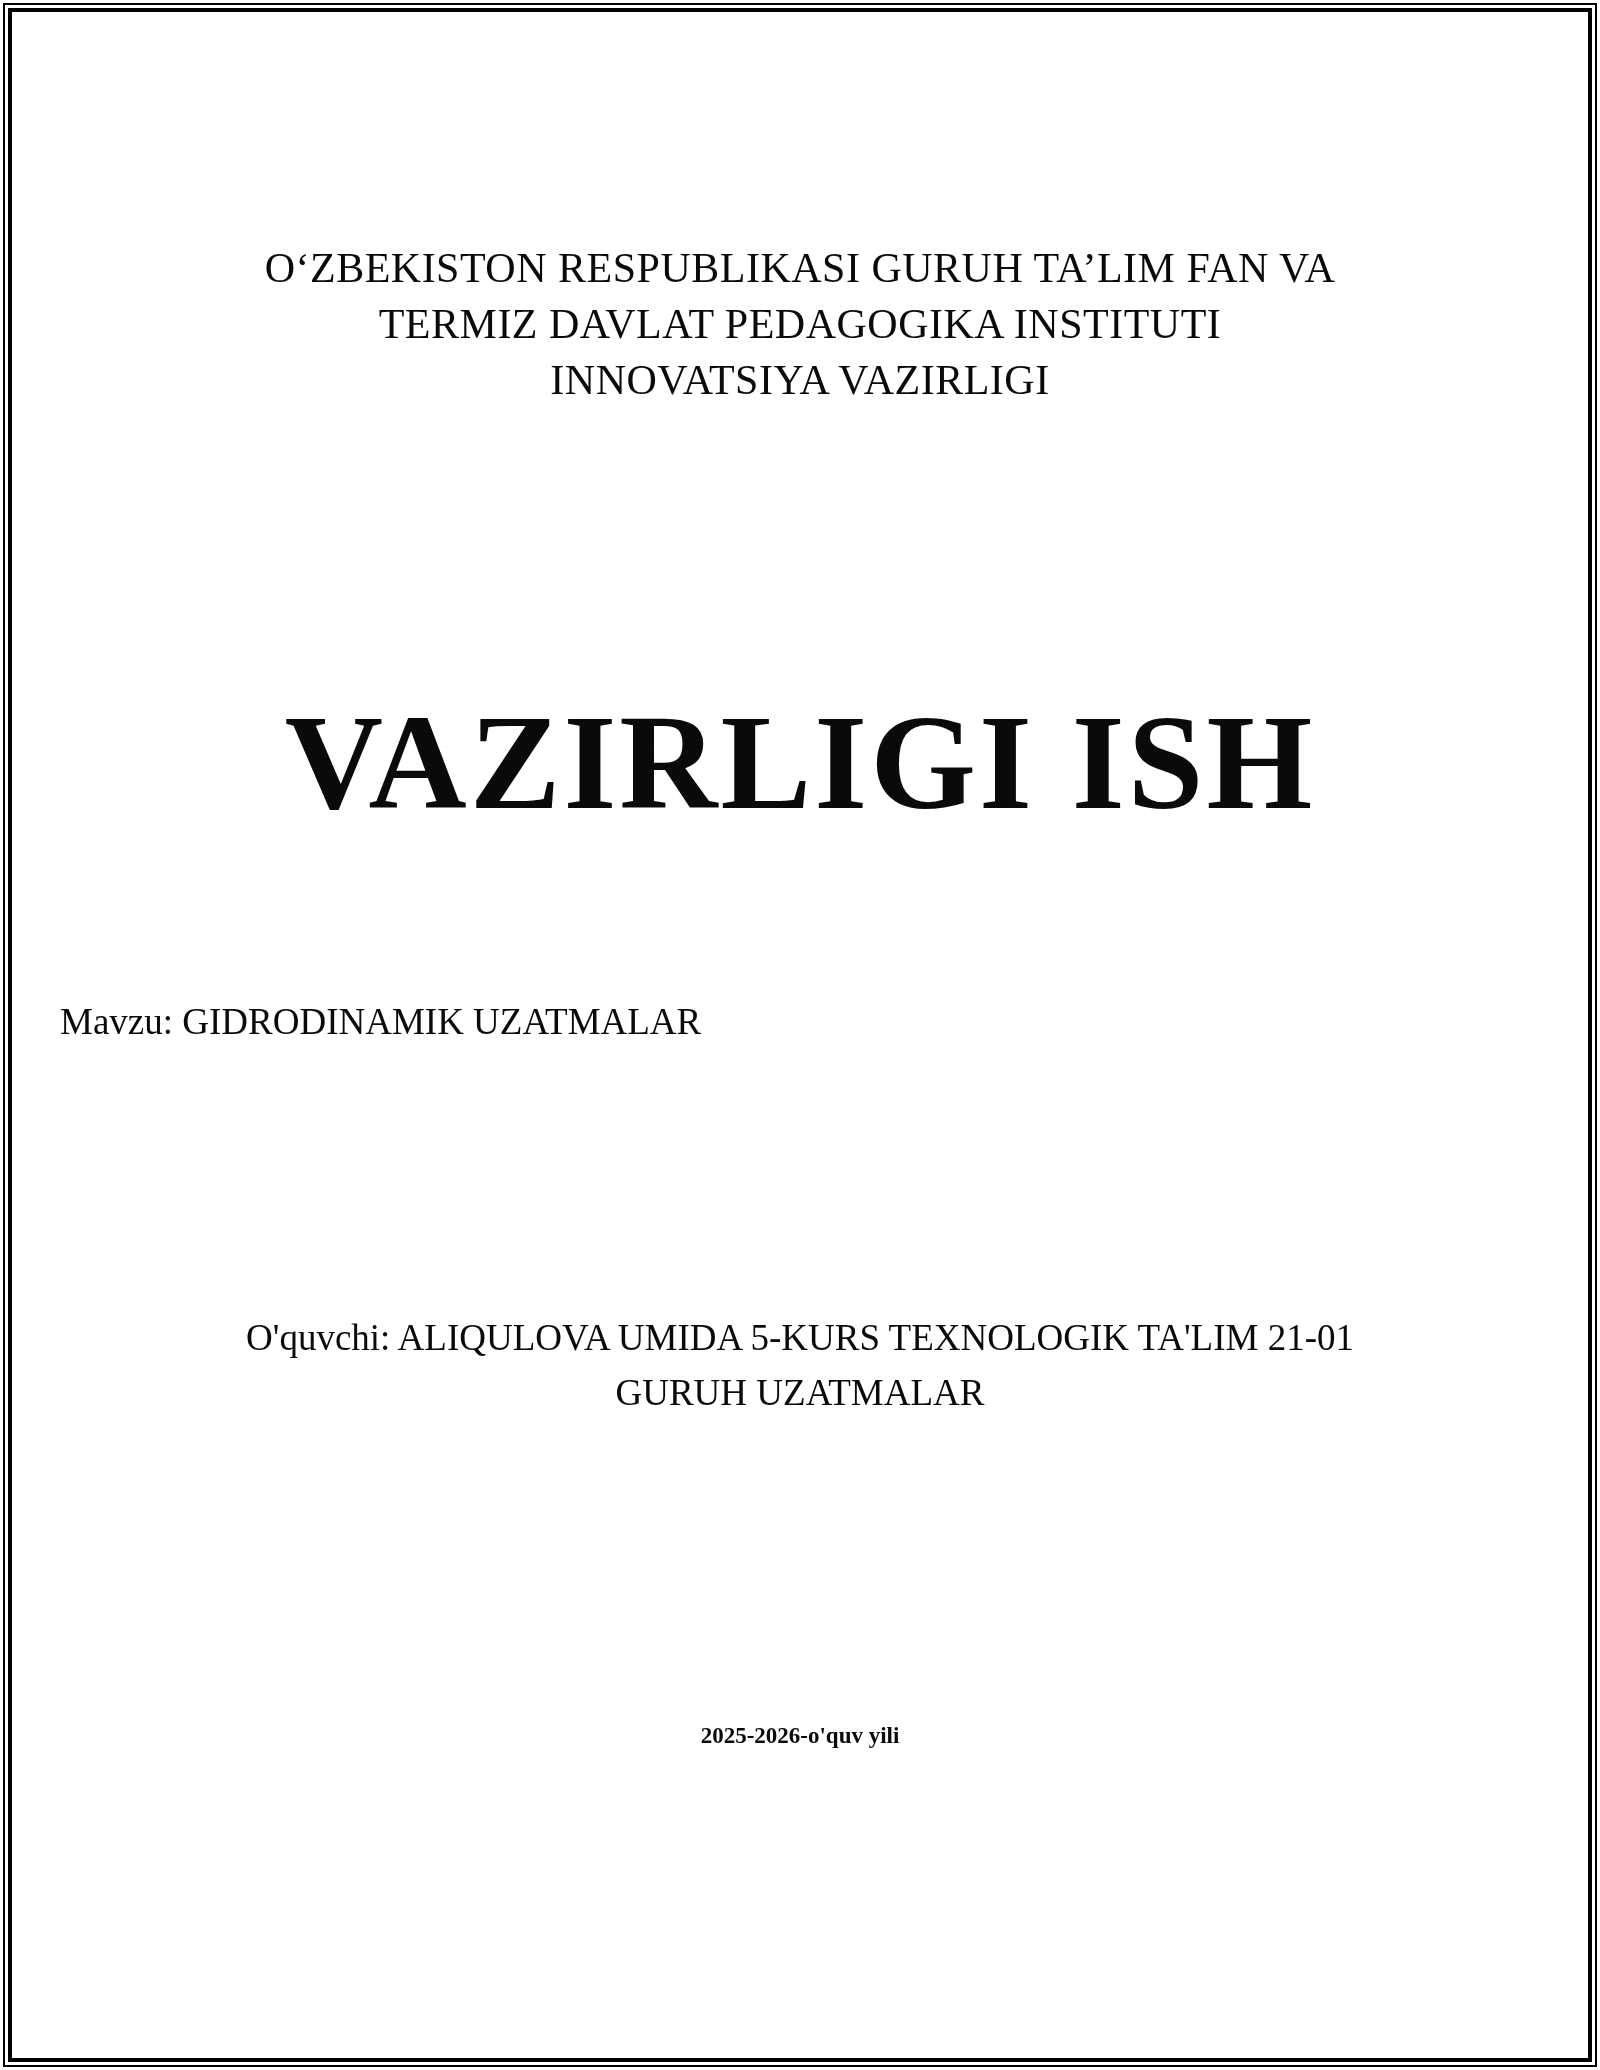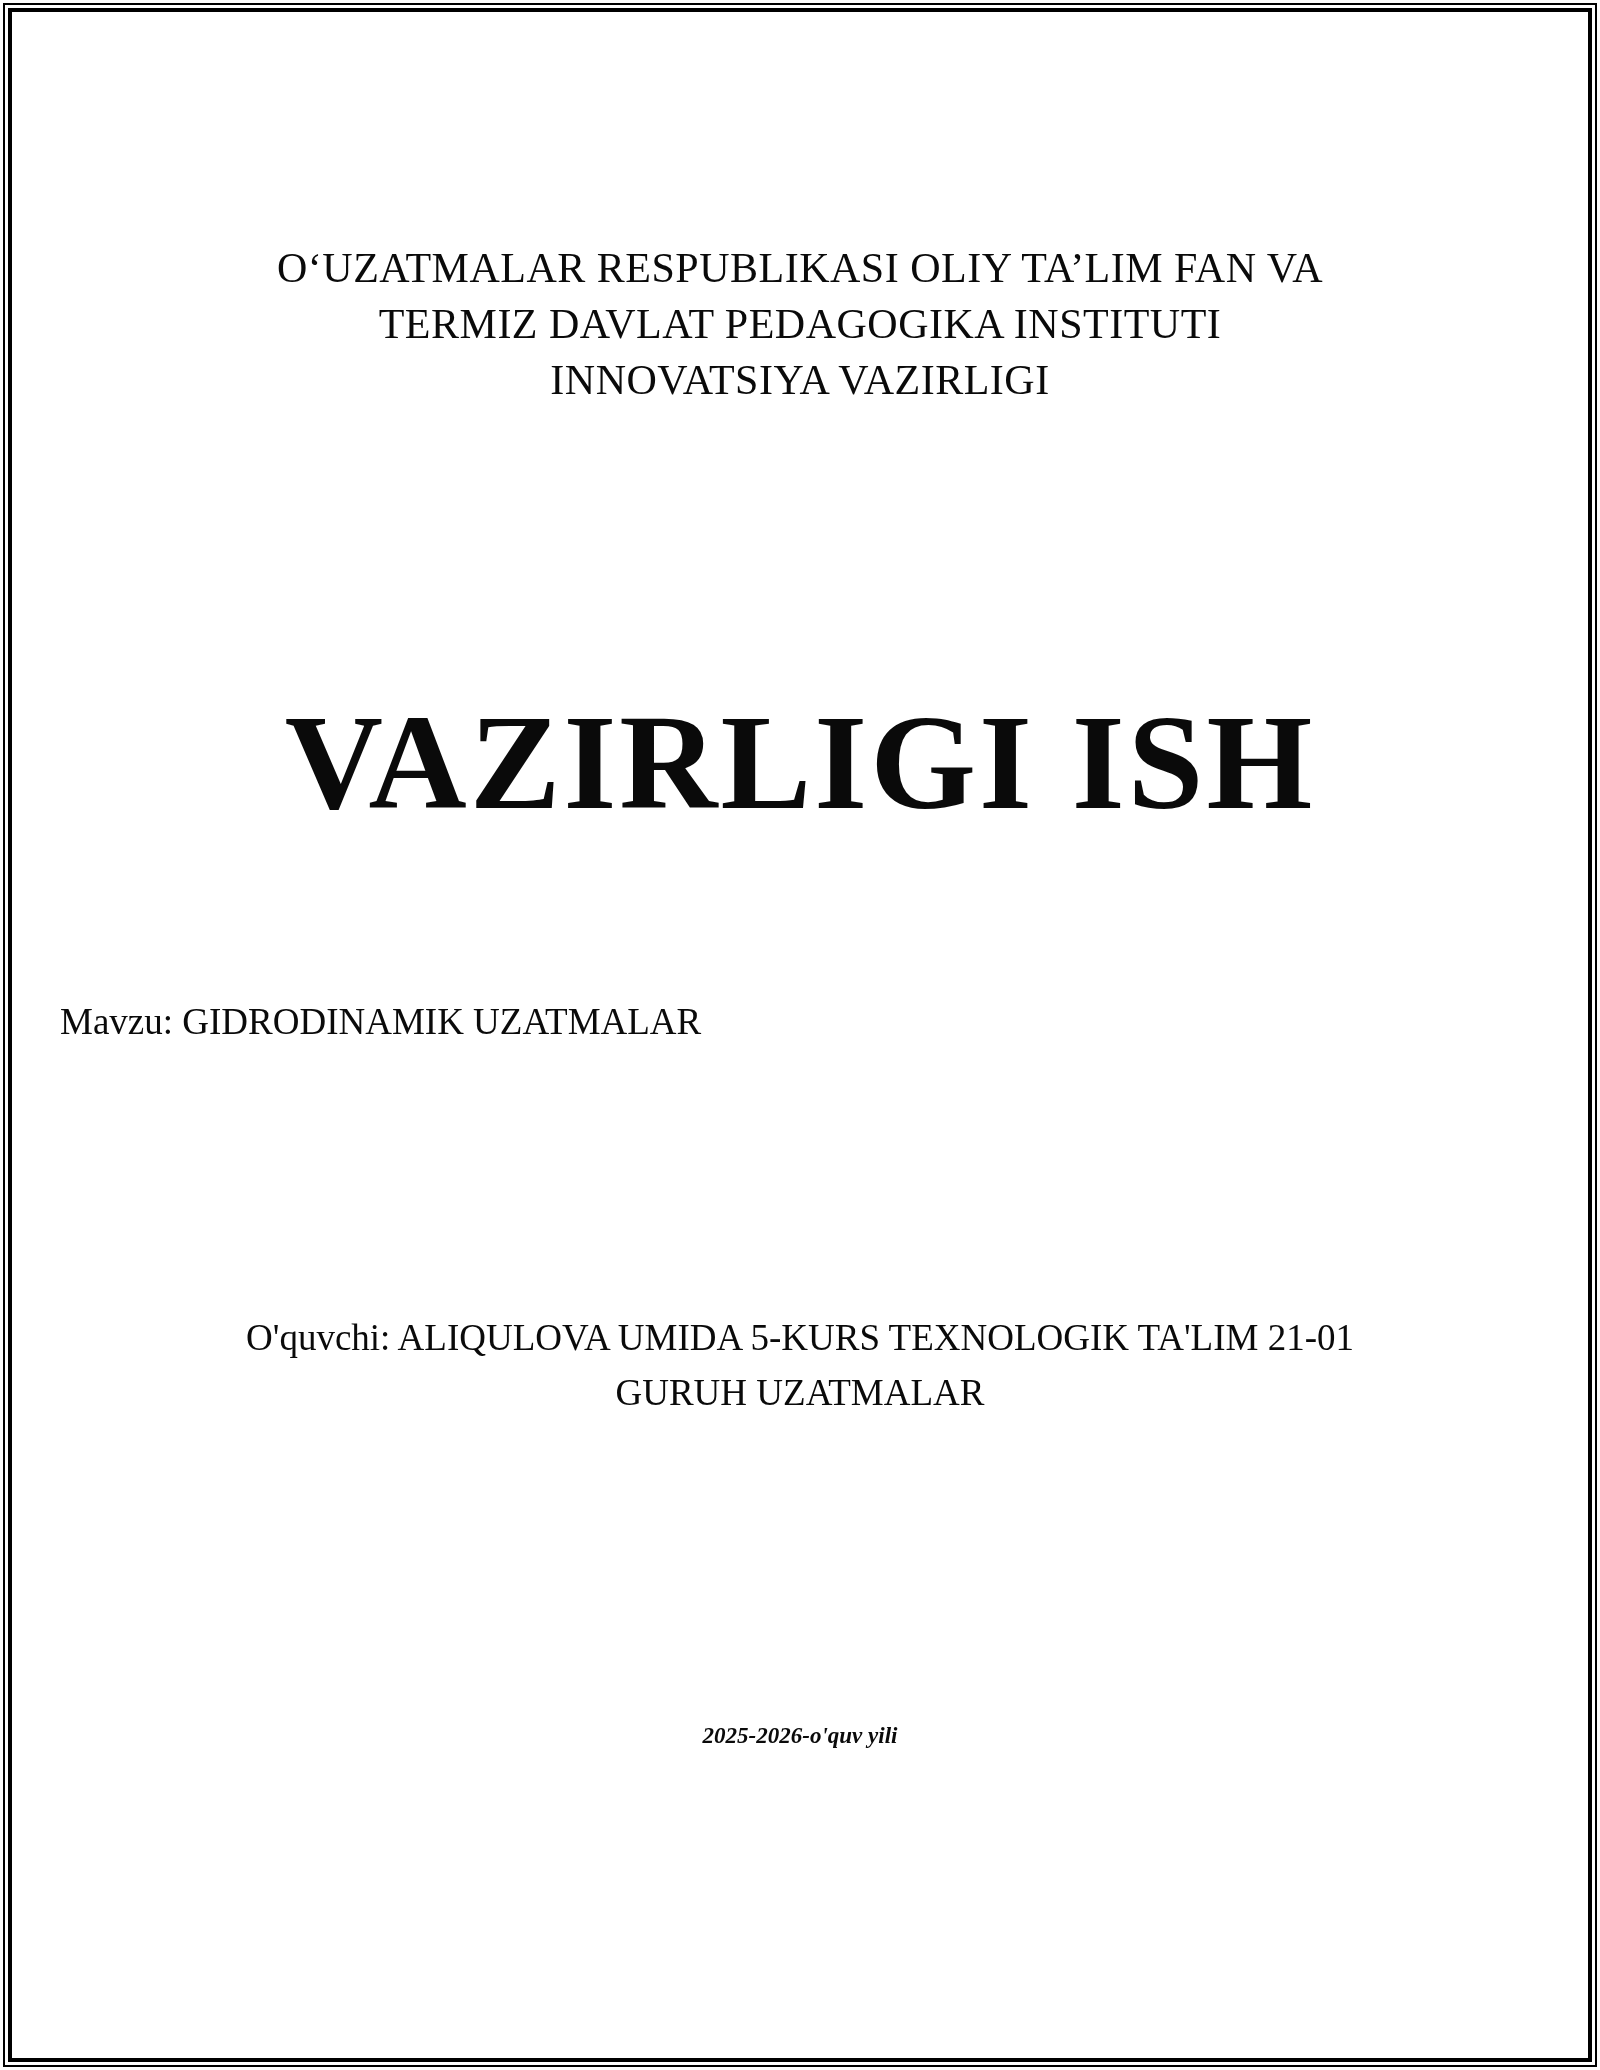--- a/index.html
+++ b/index.html
@@ -70,33 +70,32 @@
   }
   .footer-block {
     position: absolute;
     top: 1721px;
     left: 60px;
     right: 60px;
     text-align: center;
     font-size: 23px;
     font-weight: bold;
     line-height: 30px;
-    font-style: italic;
   }
 </style>
 </head>
 <body>
 
 <div class="page">
 
   <div class="frame-outer"></div>
   <div class="frame-inner"></div>
 
   <div class="header-block">
-    <div>O‘UZATMALAR RESPUBLIKASI OLIY TA’LIM FAN VA</div>
+    <div>O‘ZBEKISTON RESPUBLIKASI GURUH TA’LIM FAN VA</div>
     <div>TERMIZ DAVLAT PEDAGOGIKA INSTITUTI</div>
     <div>INNOVATSIYA VAZIRLIGI</div>
   </div>
 
   <div class="title-block">VAZIRLIGI ISH</div>
 
   <div class="topic-block">Mavzu: GIDRODINAMIK UZATMALAR</div>
 
   <div class="student-block">
     <div>O'quvchi: ALIQULOVA UMIDA 5-KURS TEXNOLOGIK TA'LIM 21-01</div>

